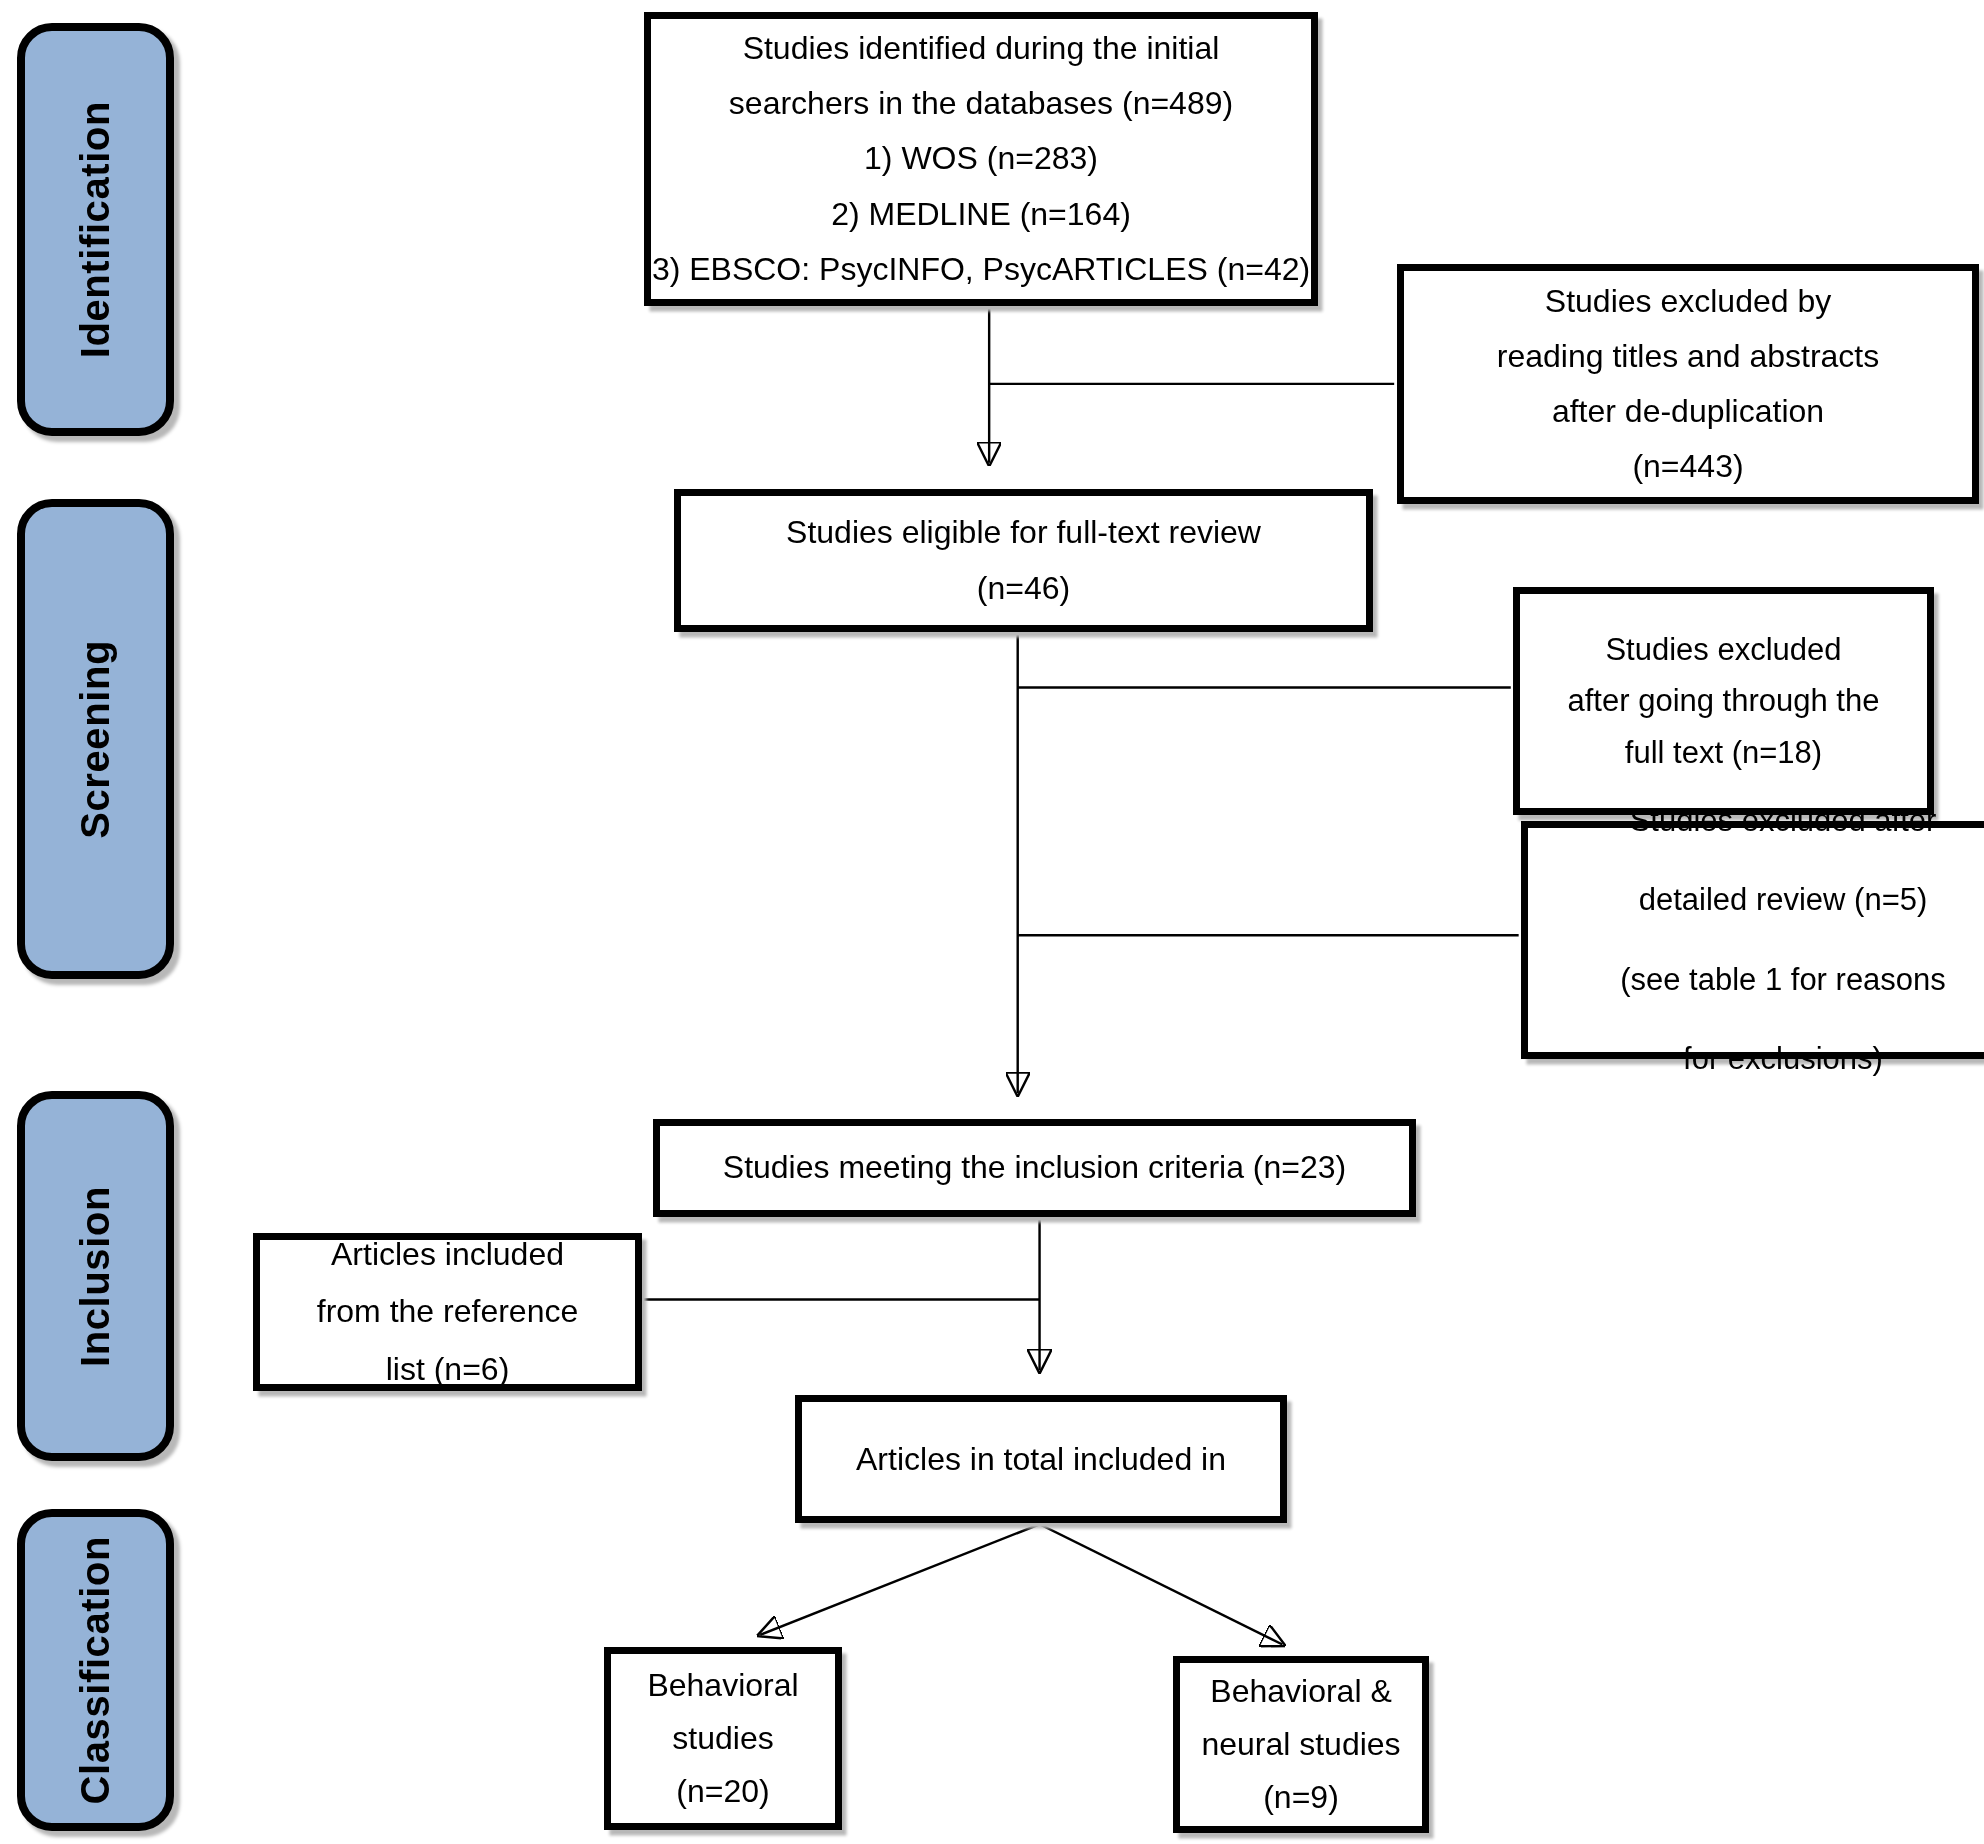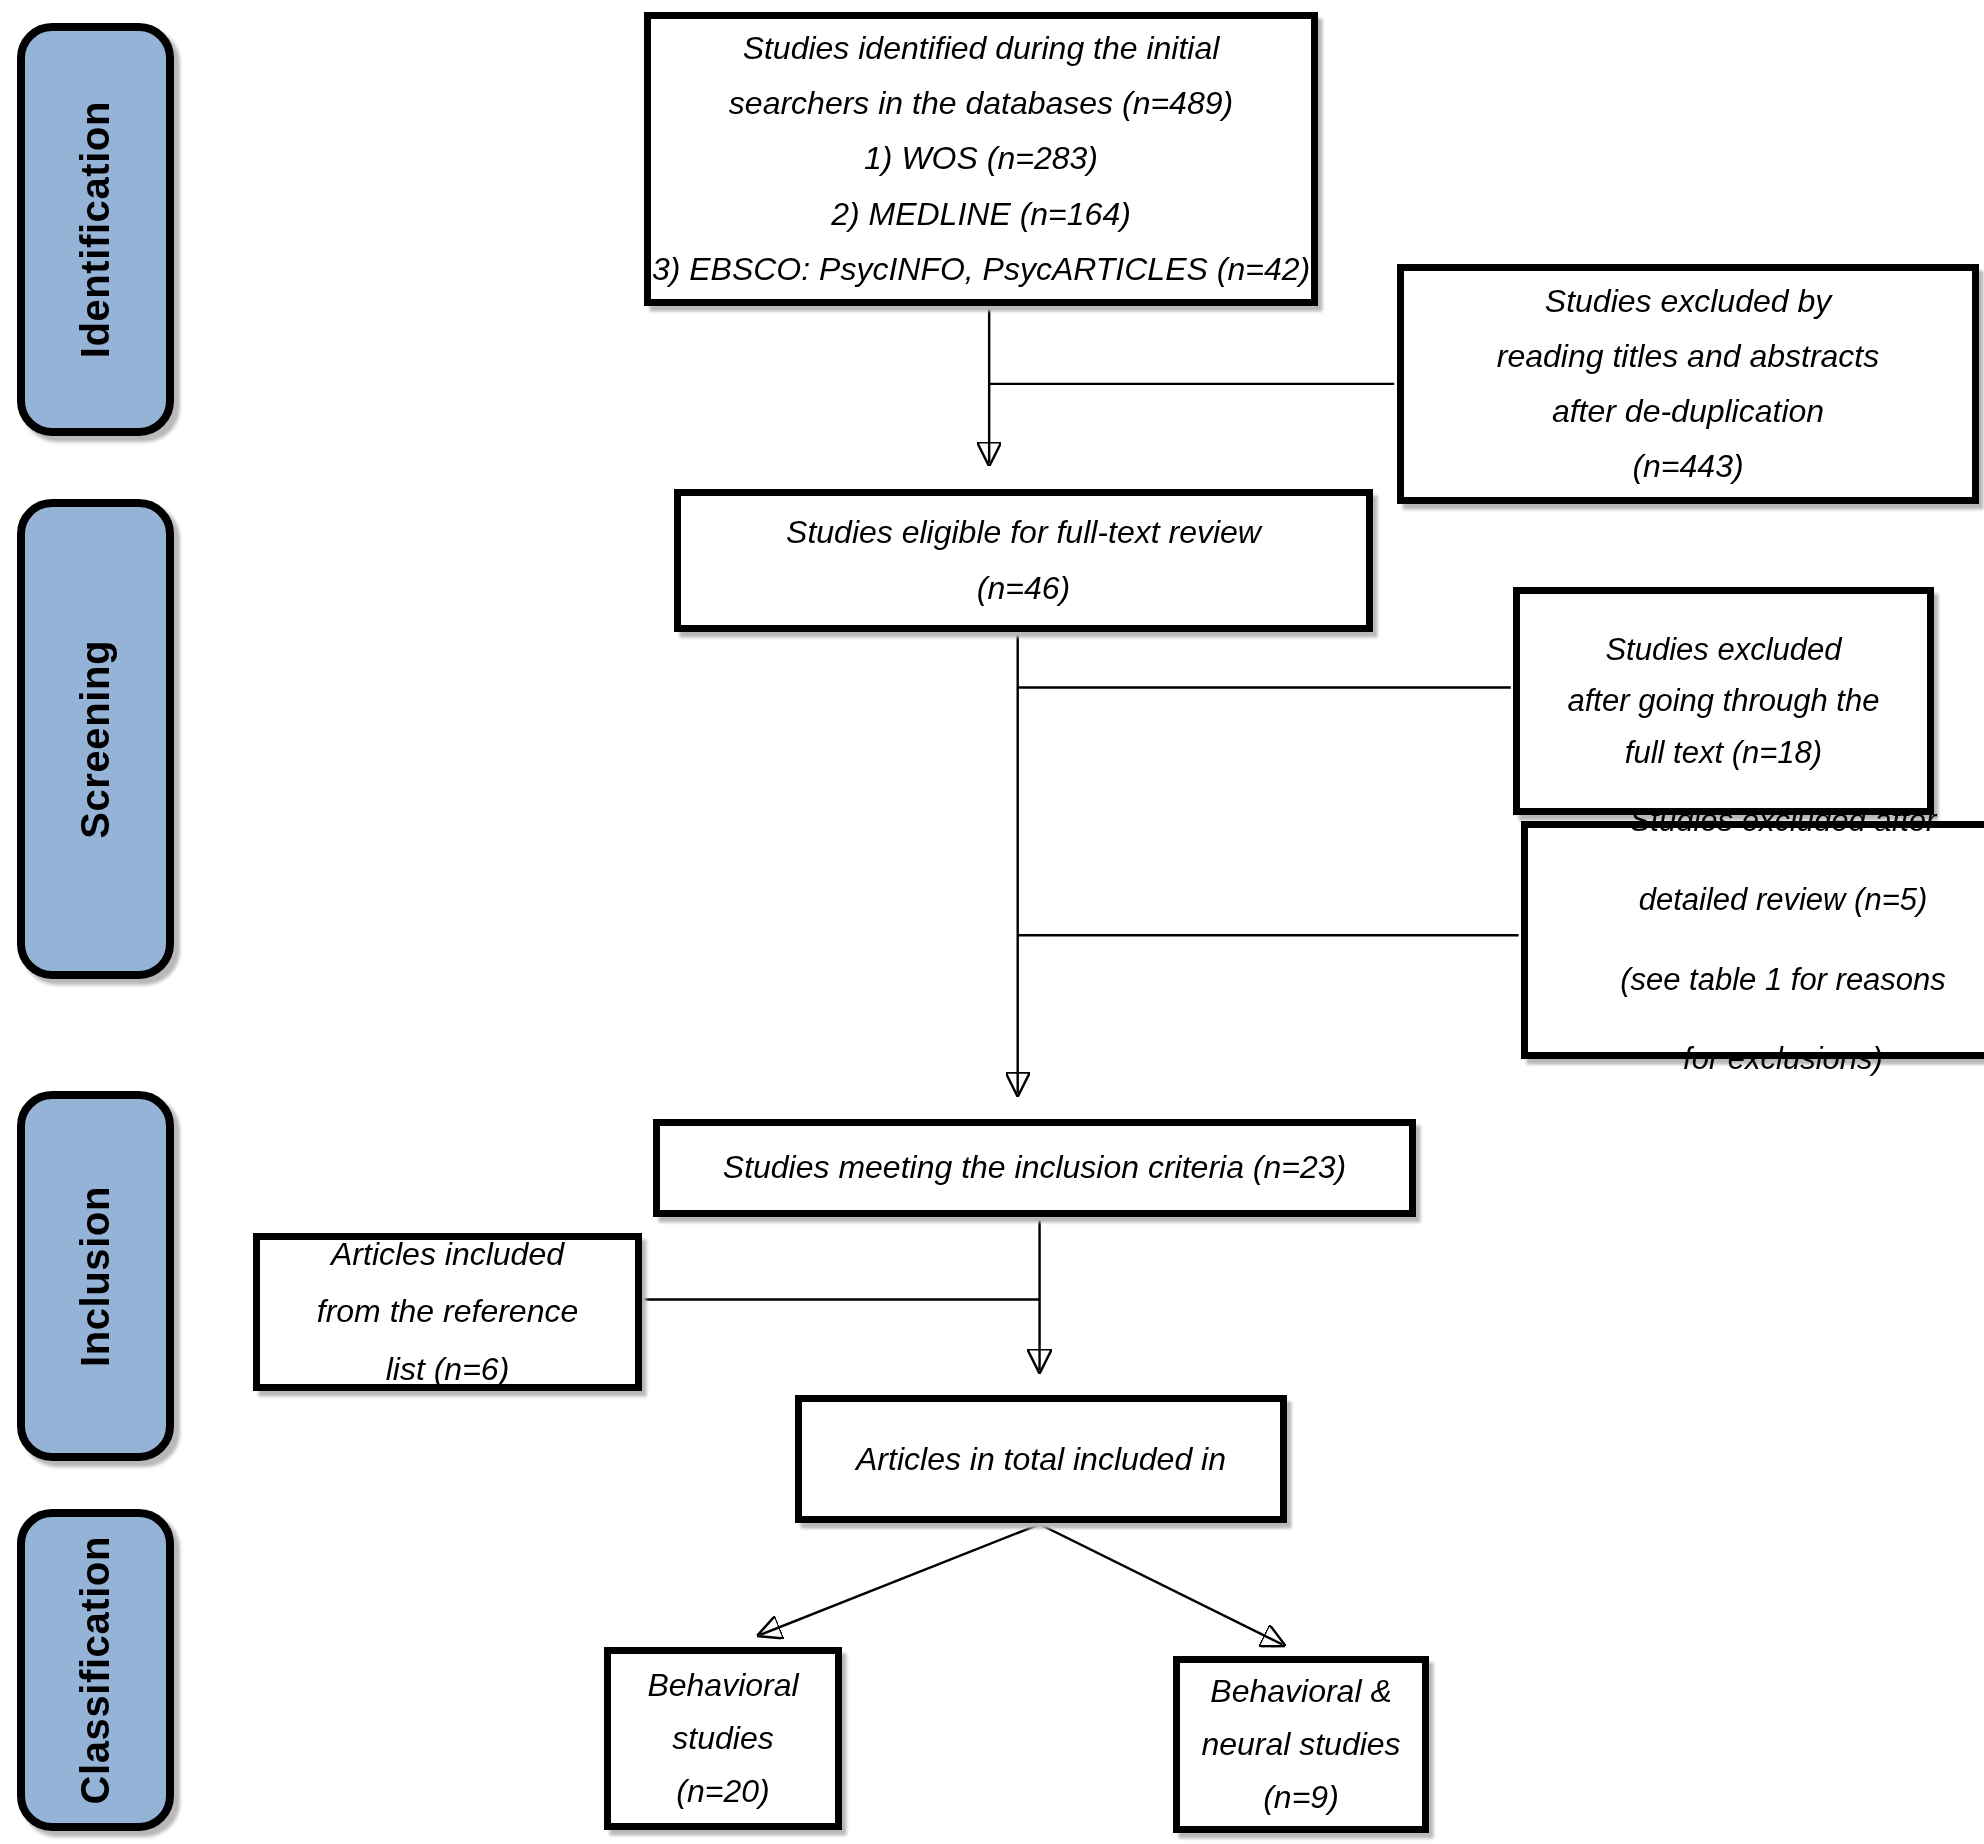--- a/index.html
+++ b/index.html
@@ -24,21 +24,20 @@
     border: 7.3px solid #000000;
     background: #ffffff;
     display: flex;
     flex-direction: column;
     align-items: center;
     justify-content: center;
     text-align: right;
     font-size: 32px;
     line-height: 1.72;
     box-shadow: 4.9px 5.5px 3px #b8b8b8;
-    font-style: italic;
   }
   .stage {
     position: absolute;
     box-sizing: border-box;
     left: 17px;
     width: 157px;
     border: 8.5px solid #000000;
     border-radius: 35px;
     background: var(--stage-fill, #95B3D7);
     display: flex;

